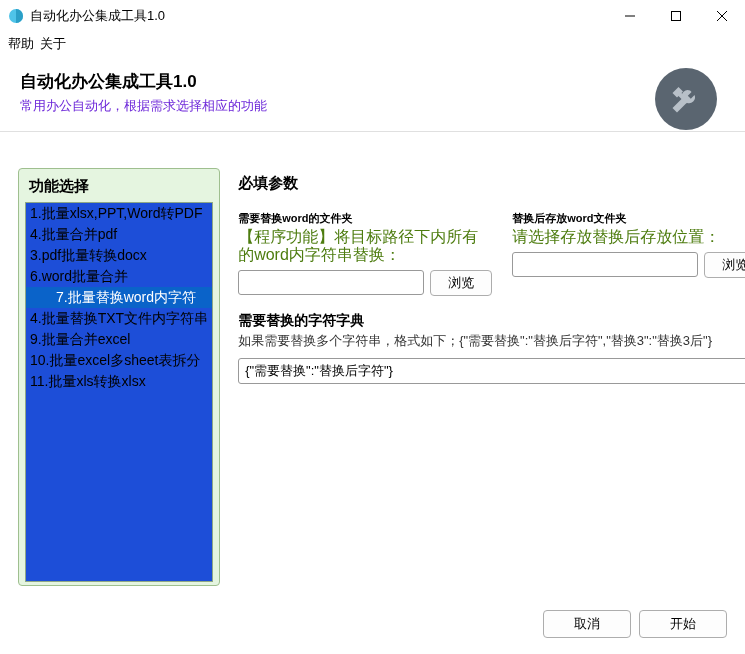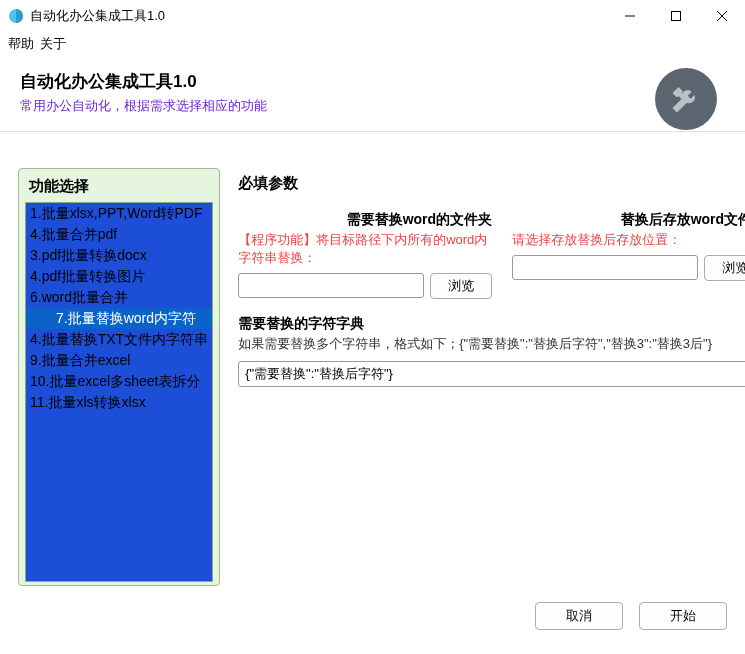--- a/index.html
+++ b/index.html
@@ -87,42 +87,42 @@
   color: #fff;
   padding-left: 30px;
 }
 .main {
   flex: 1;
   padding: 6px 0 0 0;
 }
 .main .m-title { font-weight: bold; font-size: 15px; margin-bottom: 18px; }
 .param-row { display: flex; gap: 20px; margin-bottom: 16px; }
 .param-col { flex: 1; }
-.param-col .p-label { font-weight: bold; font-size: 14px; margin-bottom: 2px; text-align: right; }
-.param-col .p-desc { font-size: 13px; color: #ef4444; margin-bottom: 6px; line-height: 18px; }
+.param-col .p-label { font-weight: bold; font-size: 11px; margin-bottom: 2px; }
+.param-col .p-desc { font-size: 16px; color: #4d7c0f; margin-bottom: 6px; line-height: 18px; }
 .input-row { display: flex; gap: 6px; }
 .input-row input[type=text] {
   flex: 1; height: 25px; border: 1px solid #999; border-radius: 3px; padding: 0 4px;
   font-size: 13px; font-family: inherit;
 }
 .btn {
   min-width: 62px; height: 26px; border: 1px solid #adadad; border-radius: 4px;
   background: #fdfdfd; font-size: 13px; font-family: inherit;
   display: inline-flex; align-items: center; justify-content: center; cursor: default;
   padding: 0 8px;
 }
 .dict-section .p-label { font-weight: bold; font-size: 14px; margin-bottom: 2px; }
 .dict-section .p-desc { font-size: 13px; color: #333; margin-bottom: 8px; line-height: 18px; }
 .dict-input {
   width: 100%; height: 26px; border: 1px solid #999; border-radius: 3px;
   padding: 0 6px; font-size: 13px; font-family: inherit;
 }
 .footer {
-  position: absolute; bottom: 24px; right: 18px;
-  display: flex; gap: 16px;
+  position: absolute; bottom: 16px; right: 18px;
+  display: flex; gap: 8px;
 }
 .footer .btn { min-width: 88px; height: 28px; }
 </style>
 </head>
 <body>
 
 <div class="titlebar">
   <span class="app-icon">
     <svg width="16" height="16" viewBox="0 0 16 16">
       <circle cx="8" cy="8" r="7" fill="#4fc3e8"></circle>
@@ -166,21 +166,20 @@
   </div>
 </div>
 
 <div class="body">
   <div class="sidebar">
     <div class="sb-title">功能选择</div>
     <div class="sb-list" id="sb-list">
         <div class="sb-item">1.批量xlsx,PPT,Word转PDF</div>
         <div class="sb-item">4.批量合并pdf</div>
         <div class="sb-item">3.pdf批量转换docx</div>
-        <div class="sb-item">4.pdf批量转换图片</div>
         <div class="sb-item">6.word批量合并</div>
         <div class="sb-item selected">7.批量替换word内字符</div>
         <div class="sb-item">4.批量替换TXT文件内字符串</div>
         <div class="sb-item">9.批量合并excel</div>
         <div class="sb-item">10.批量excel多sheet表拆分</div>
         <div class="sb-item">11.批量xls转换xlsx</div>
       </div>
   </div>
 
   <div class="main">

